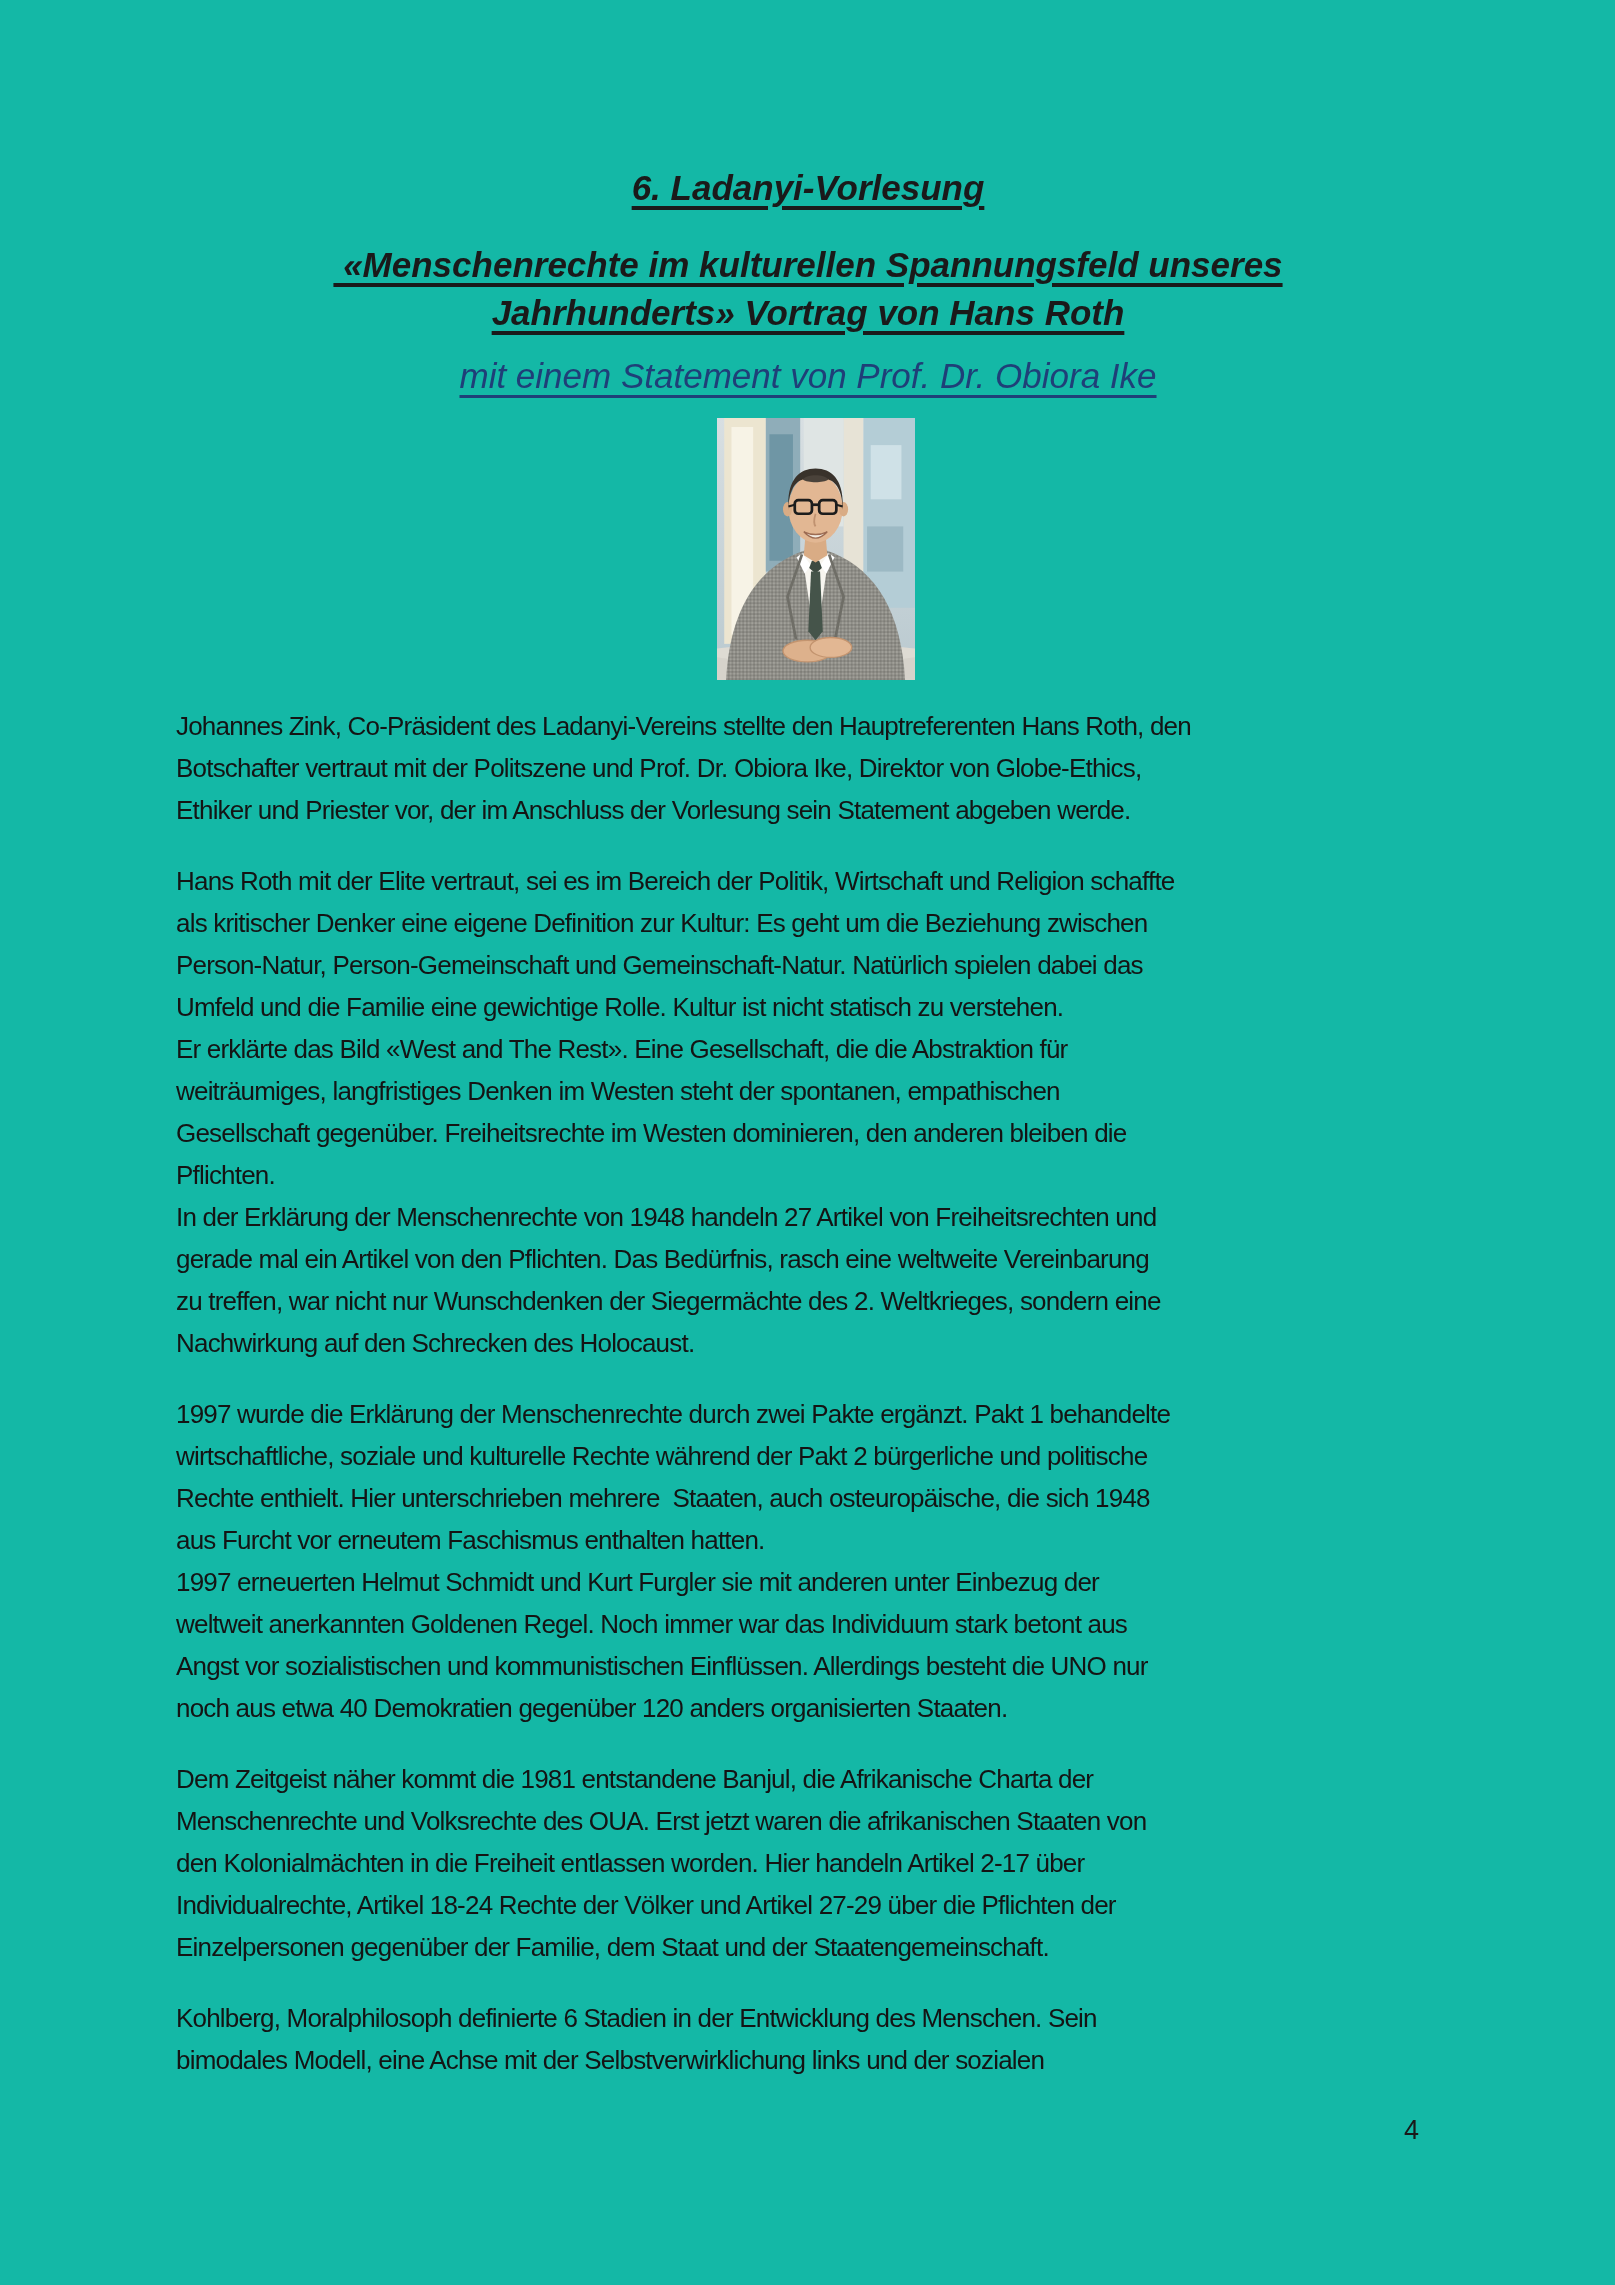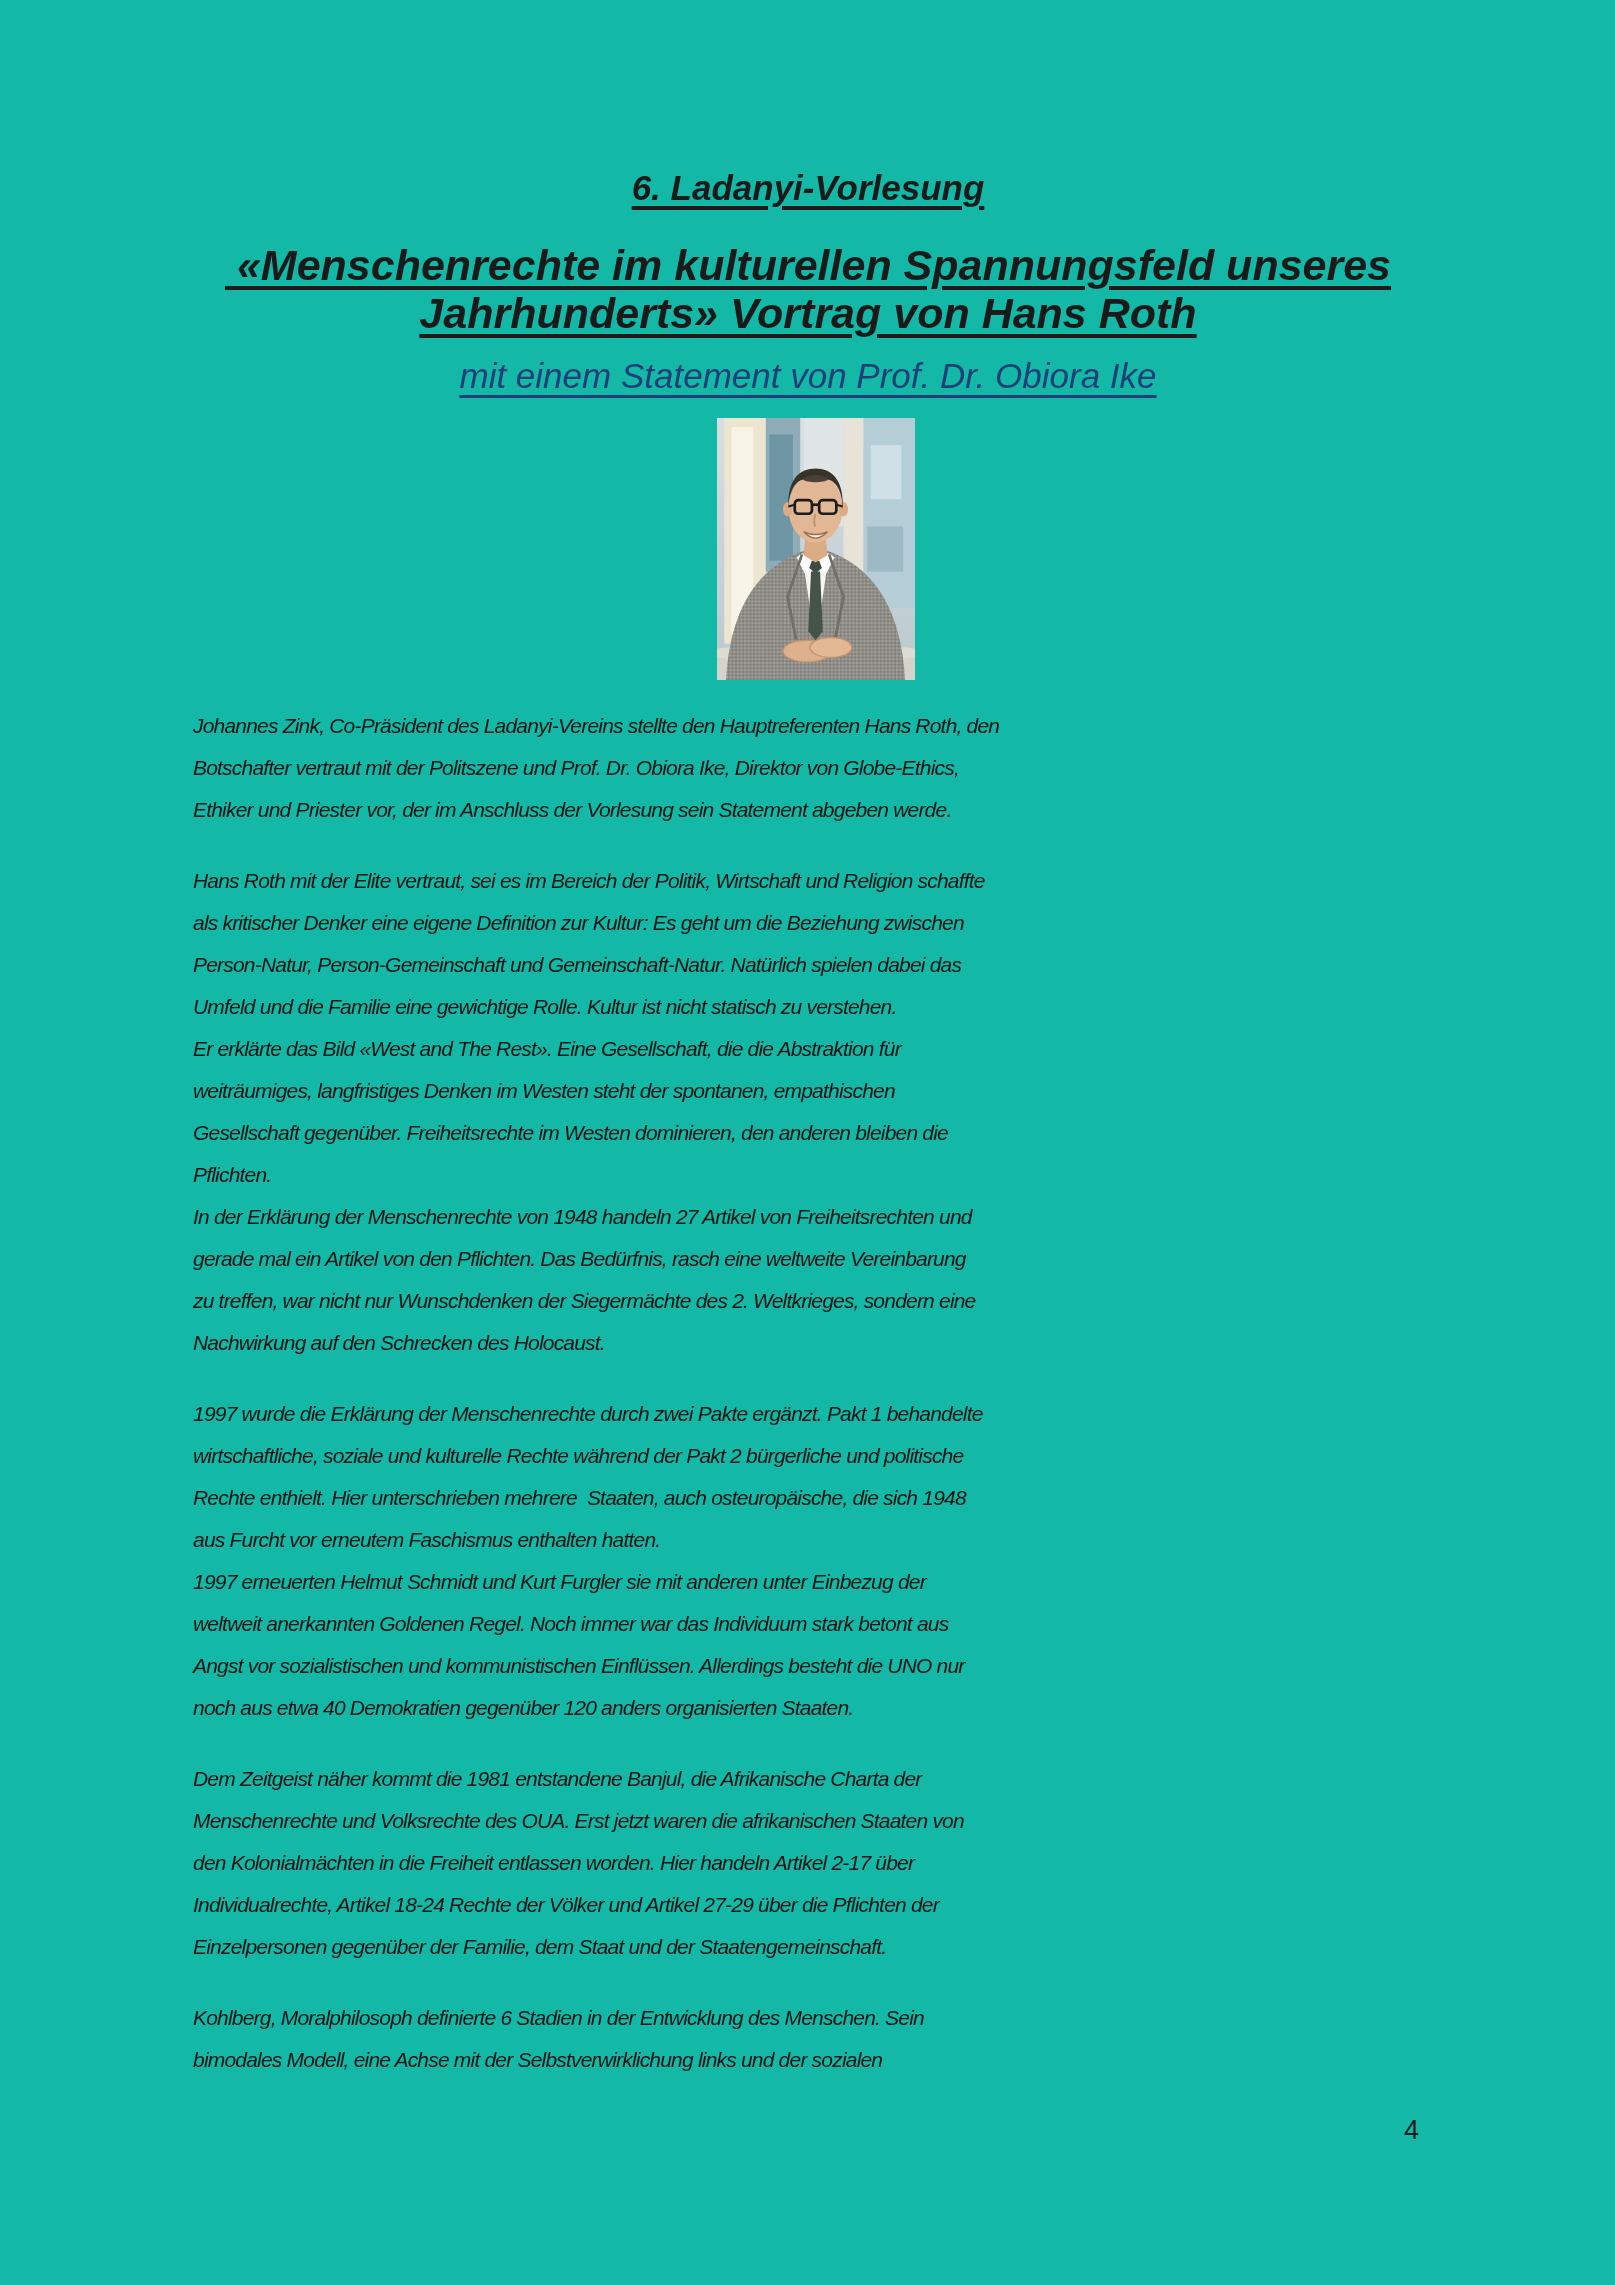--- a/index.html
+++ b/index.html
@@ -20,40 +20,39 @@
     position:absolute;left:0;width:100%;
     text-align:center;
     font-style:italic;font-weight:bold;
     color:var(--title-color);
     text-decoration:underline;
     text-decoration-thickness:3.6px;
     text-underline-offset:6.3px;
     white-space:pre;
   }
   .t1{top:165px;font-size:35px;line-height:45px;}
-  .t2{top:241px;font-size:43px;line-height:48px;}
+  .t2{top:241px;font-size:35px;line-height:48px;}
   .subtitle{
     position:absolute;top:352px;left:0;width:100%;
     text-align:center;
     font-style:italic;font-weight:normal;
     font-size:35px;line-height:48px;
     color:var(--subtitle-blue);
     text-decoration:underline;
     text-decoration-thickness:2.7px;
     text-underline-offset:7.2px;
     white-space:pre;
   }
   .photo{
     position:absolute;left:717px;top:418px;width:198px;height:262px;
   }
   .photo svg{display:block;width:100%;height:100%;}
   .bodytext{
-    position:absolute;left:193px;top:705px;width:1285px;
-    font-style:italic;
-    font-size:21px;line-height:42px;
+    position:absolute;left:176px;top:705px;width:1285px;
+    font-size:26px;line-height:42px;
     letter-spacing:-0.8px;
     color:var(--body-color);
   }
   .bodytext p{
     margin:0 0 29px 0;
     white-space:pre;
   }
   .pagenum{
     position:absolute;left:1404px;top:2114px;
     font-size:27px;line-height:33px;

